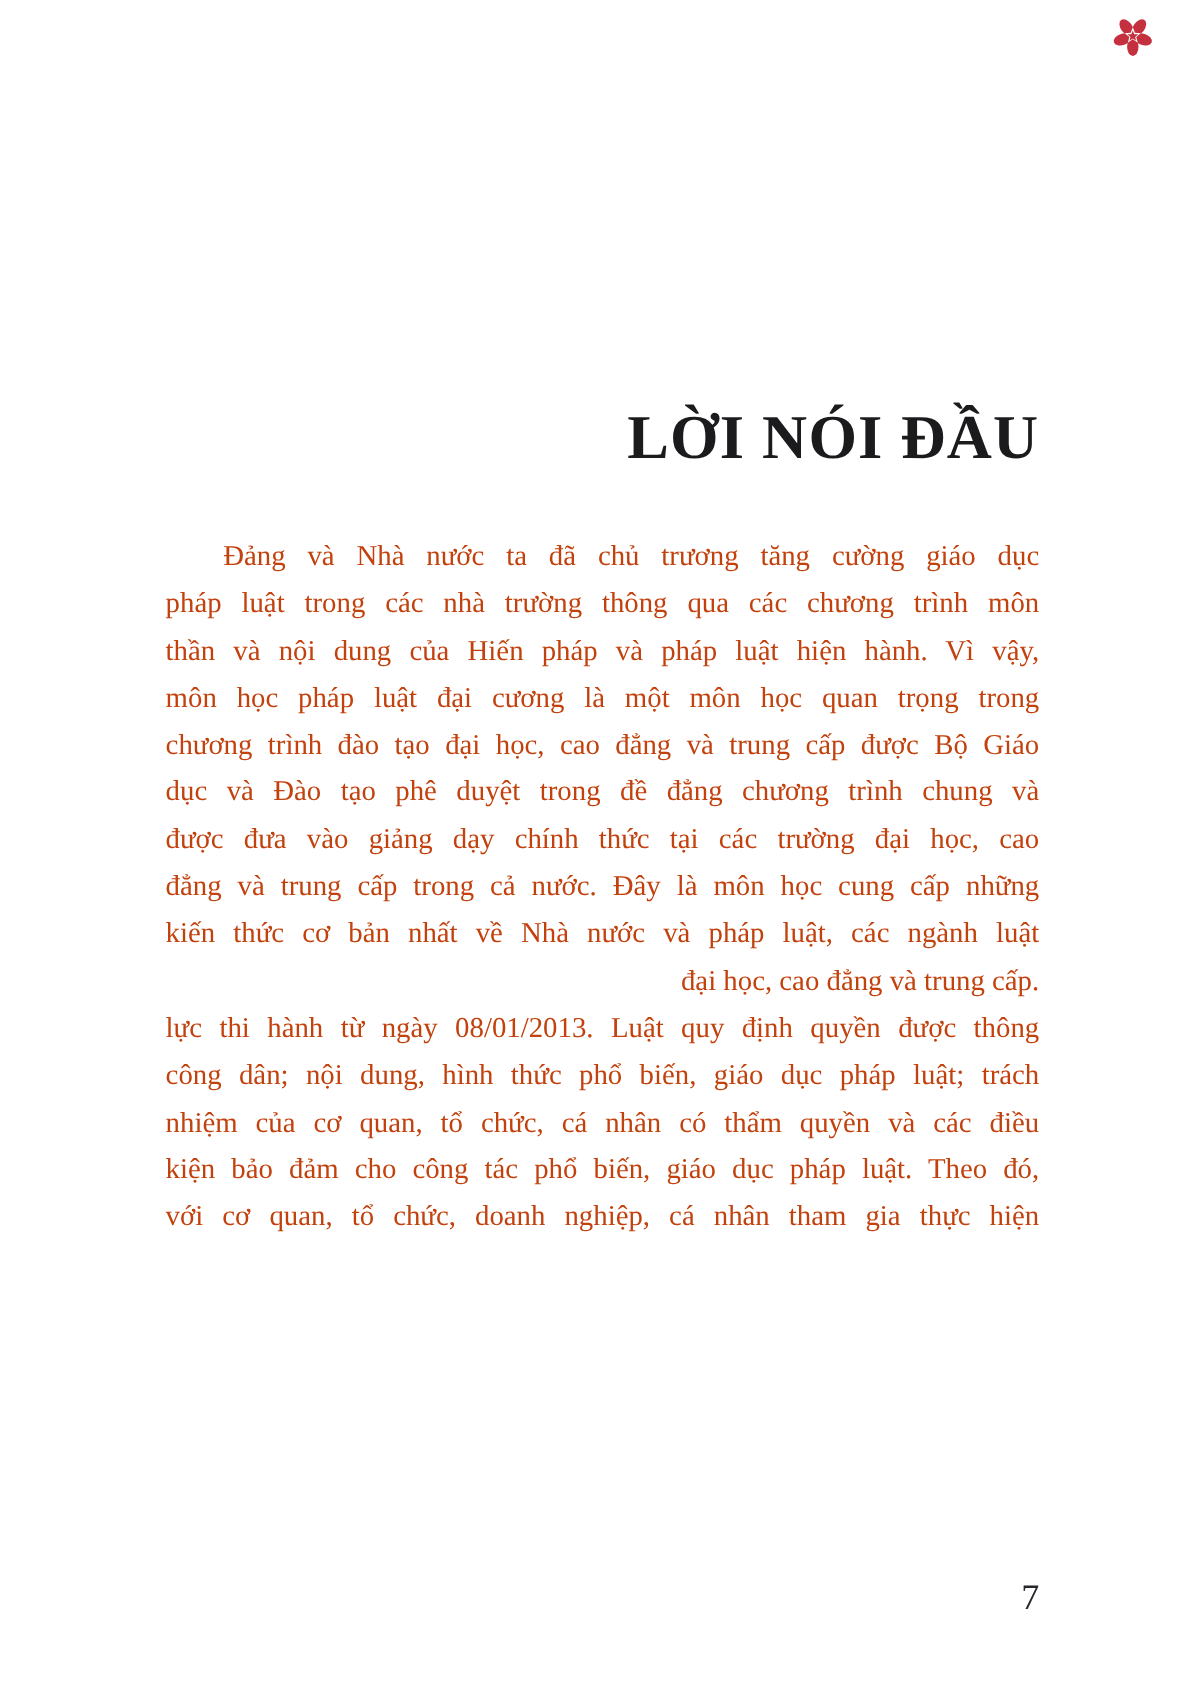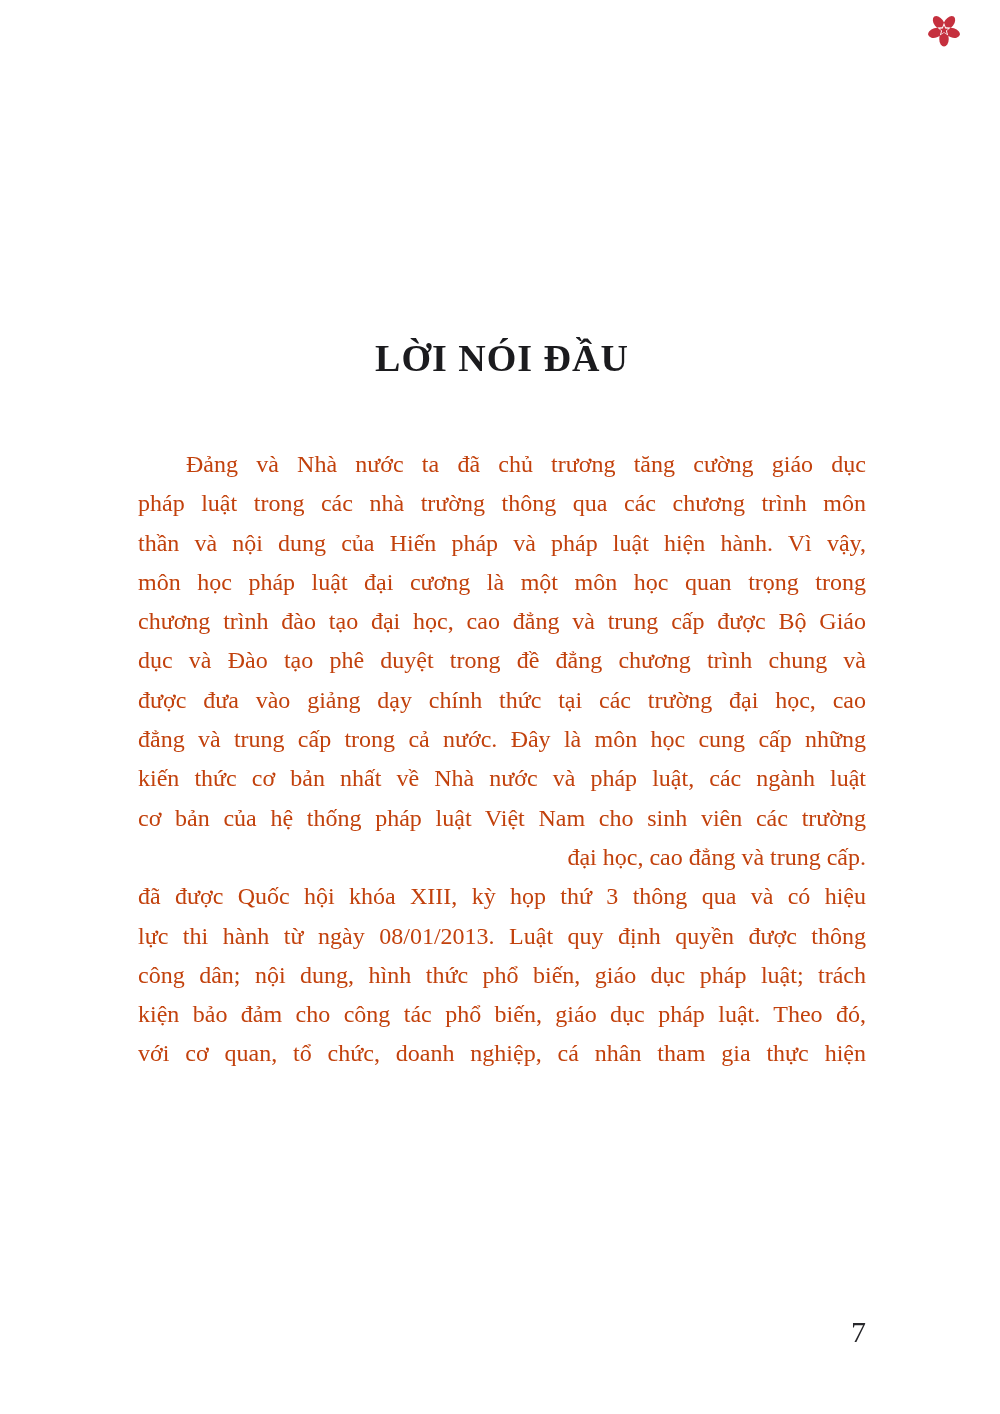--- a/index.html
+++ b/index.html
@@ -20,22 +20,22 @@
     left: 927px;
     width: 34px;
     height: 34px;
   }
 
   .page-title {
     position: absolute;
     top: 336px;
     left: 138px;
     width: 728px;
-    text-align: center;
-    font-size: 38px;
+    text-align: right;
+    font-size: 52px;
     font-weight: bold;
     letter-spacing: 1px;
     color: #1b1b1e;
   }
 
   .body-text {
     position: absolute;
     top: 445px;
     left: 138px;
     width: 728px;
@@ -98,27 +98,26 @@
     <div class="para">
       <div class="line justify first">Đảng và Nhà nước ta đã chủ trương tăng cường giáo dục</div>
       <div class="line justify">pháp luật trong các nhà trường thông qua các chương trình môn</div>
       <div class="line justify">thần và nội dung của Hiến pháp và pháp luật hiện hành. Vì vậy,</div>
       <div class="line justify">môn học pháp luật đại cương là một môn học quan trọng trong</div>
       <div class="line justify">chương trình đào tạo đại học, cao đẳng và trung cấp được Bộ Giáo</div>
       <div class="line justify">dục và Đào tạo phê duyệt trong đề đẳng chương trình chung và</div>
       <div class="line justify">được đưa vào giảng dạy chính thức tại các trường đại học, cao</div>
       <div class="line justify">đẳng và trung cấp trong cả nước. Đây là môn học cung cấp những</div>
       <div class="line justify">kiến thức cơ bản nhất về Nhà nước và pháp luật, các ngành luật</div>
-      <div class="line justify">cơ bản của hệ thống pháp luật Việt Nam cho sinh viên các trường</div>
       <div class="line plain">đại học, cao đẳng và trung cấp.</div>
     </div>
     <div class="para">
-      <div class="line justify">đã được Quốc hội khóa XIII, kỳ họp thứ 3 thông qua và có hiệu</div>
       <div class="line justify">lực thi hành từ ngày 08/01/2013. Luật quy định quyền được thông</div>
       <div class="line justify">công dân; nội dung, hình thức phổ biến, giáo dục pháp luật; trách</div>
+      <div class="line justify">nhiệm của cơ quan, tổ chức, cá nhân có thẩm quyền và các điều</div>
       <div class="line justify">kiện bảo đảm cho công tác phổ biến, giáo dục pháp luật. Theo đó,</div>
       <div class="line justify">với cơ quan, tổ chức, doanh nghiệp, cá nhân tham gia thực hiện</div>
     </div>
   </div>
 
   <div class="page-number">7</div>
 
 </div>
 
 </body></html>

